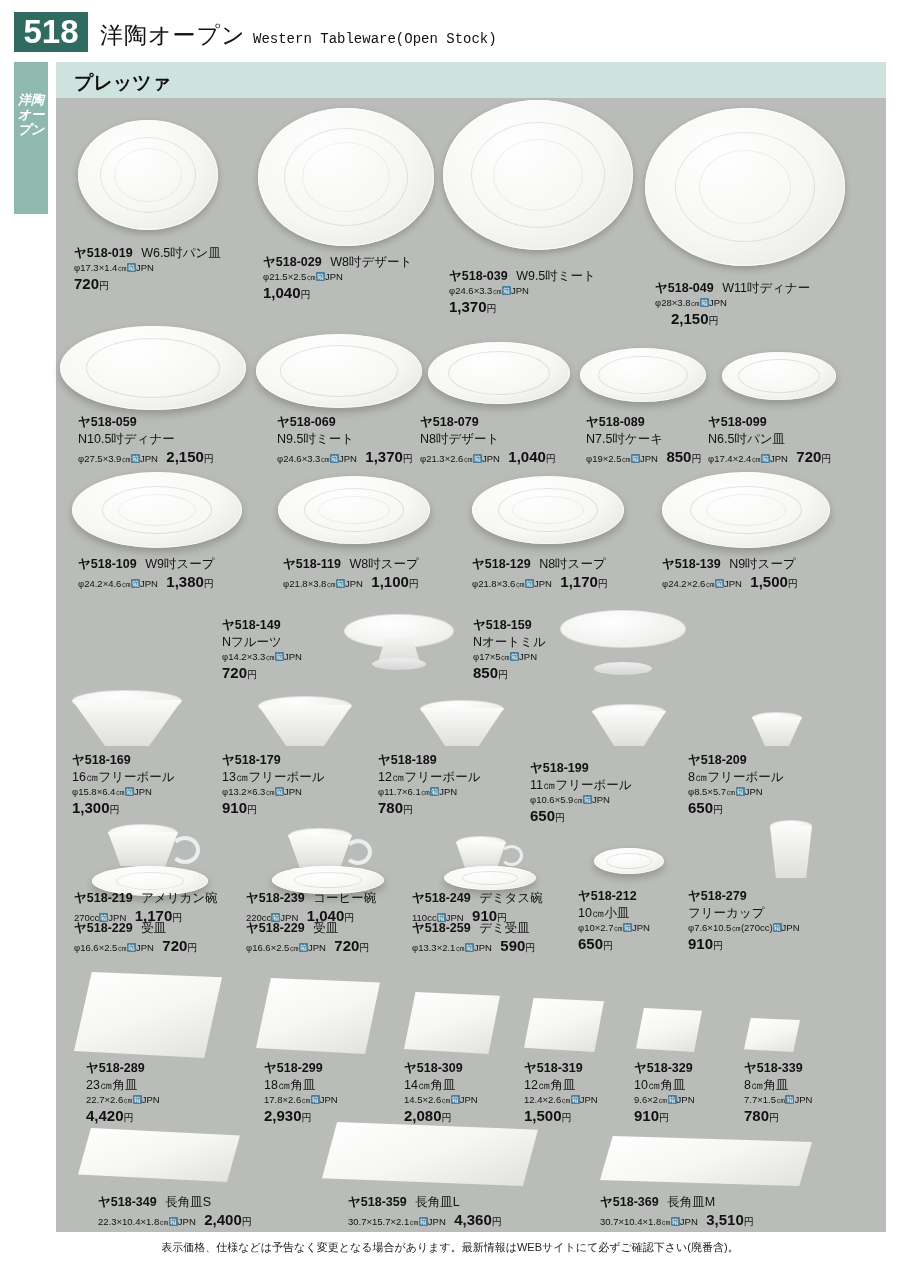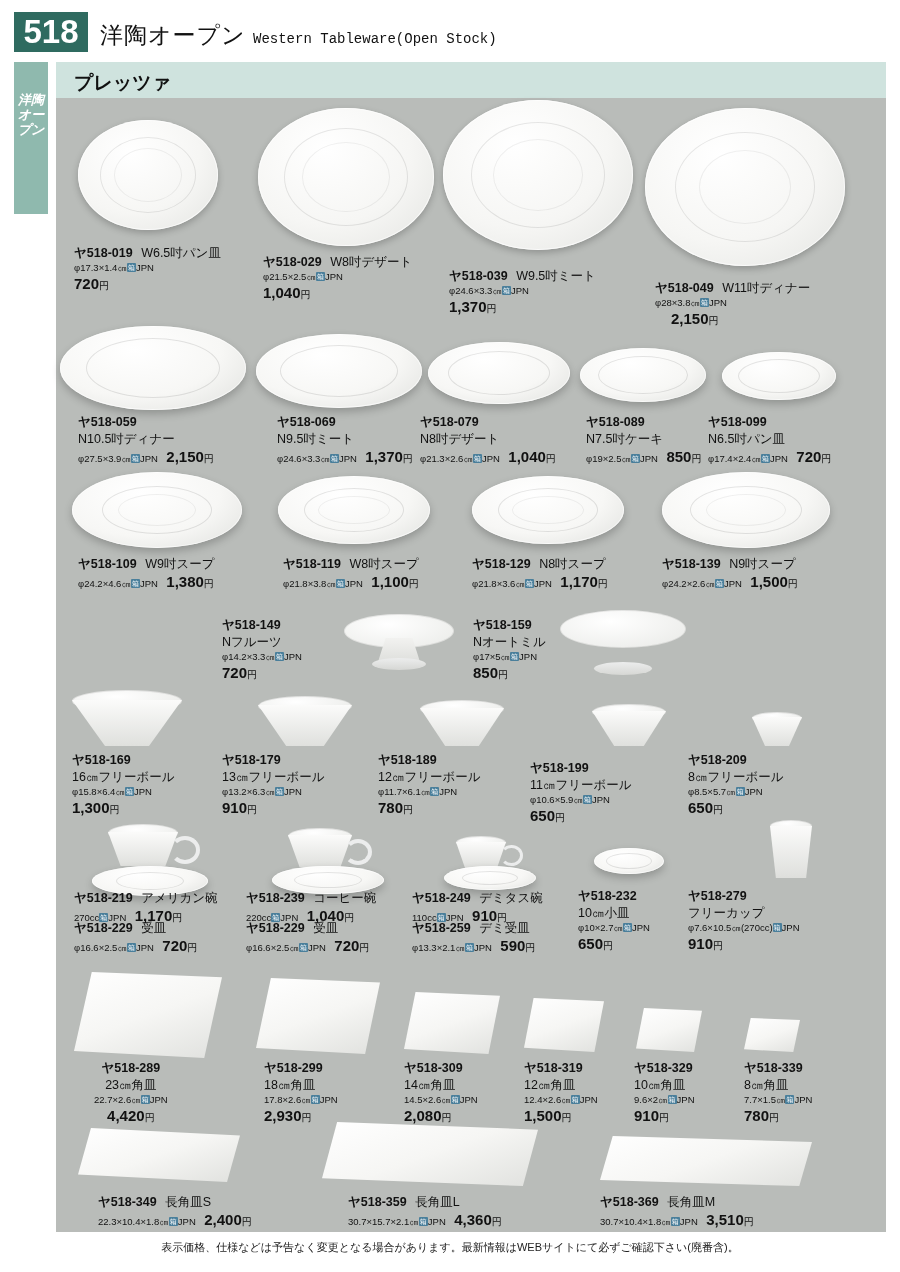--- a/index.html
+++ b/index.html
@@ -479,41 +479,41 @@
     <span class="code">ヤ518-259</span>
     <span class="name">デミ受皿</span>
   </div>
   <div class="rowline">
     <span class="spec"><span>φ13.3×2.1㎝</span><span class="badge">箱</span><span>JPN</span></span>
     <span class="price"><span>590</span><span class="yen">円</span></span>
   </div>
 </div>
 
 <div class="item" style="left:578px;top:888px;">
-  <div class="code">ヤ518-232</div>
+  <div class="code">ヤ518-212</div>
   <div class="name">10㎝小皿</div>
   <div class="spec"><span>φ10×2.7㎝</span><span class="badge">箱</span><span>JPN</span></div>
   <div class="price"><span>650</span><span class="yen">円</span></div>
 </div>
 
 <div class="item" style="left:688px;top:888px;">
   <div class="code">ヤ518-279</div>
   <div class="name">フリーカップ</div>
   <div class="spec"><span>φ7.6×10.5㎝(270cc)</span><span class="badge">箱</span><span>JPN</span></div>
   <div class="price"><span>910</span><span class="yen">円</span></div>
 </div>
 
 <div class="dish square" style="left:74px;top:972px;width:148px;height:86px;clip-path:polygon(12% 0,100% 6%,88% 100%,0 92%);"></div>
 <div class="dish square" style="left:256px;top:978px;width:124px;height:76px;clip-path:polygon(12% 0,100% 6%,88% 100%,0 92%);"></div>
 <div class="dish square" style="left:404px;top:992px;width:96px;height:62px;clip-path:polygon(12% 0,100% 6%,88% 100%,0 92%);"></div>
 <div class="dish square" style="left:524px;top:998px;width:80px;height:54px;clip-path:polygon(12% 0,100% 6%,88% 100%,0 92%);"></div>
 <div class="dish square" style="left:636px;top:1008px;width:66px;height:44px;clip-path:polygon(12% 0,100% 6%,88% 100%,0 92%);"></div>
 <div class="dish square" style="left:744px;top:1018px;width:56px;height:34px;clip-path:polygon(12% 0,100% 6%,88% 100%,0 92%);"></div>
 
-<div class="item" style="left:94px;top:1060px;text-align:center;">
+<div class="item" style="left:86px;top:1060px;">
   <div class="code">ヤ518-289</div>
   <div class="name">23㎝角皿</div>
   <div class="spec"><span>22.7×2.6㎝</span><span class="badge">箱</span><span>JPN</span></div>
   <div class="price"><span>4,420</span><span class="yen">円</span></div>
 </div>
 <div class="item" style="left:264px;top:1060px;">
   <div class="code">ヤ518-299</div>
   <div class="name">18㎝角皿</div>
   <div class="spec"><span>17.8×2.6㎝</span><span class="badge">箱</span><span>JPN</span></div>
   <div class="price"><span>2,930</span><span class="yen">円</span></div>

